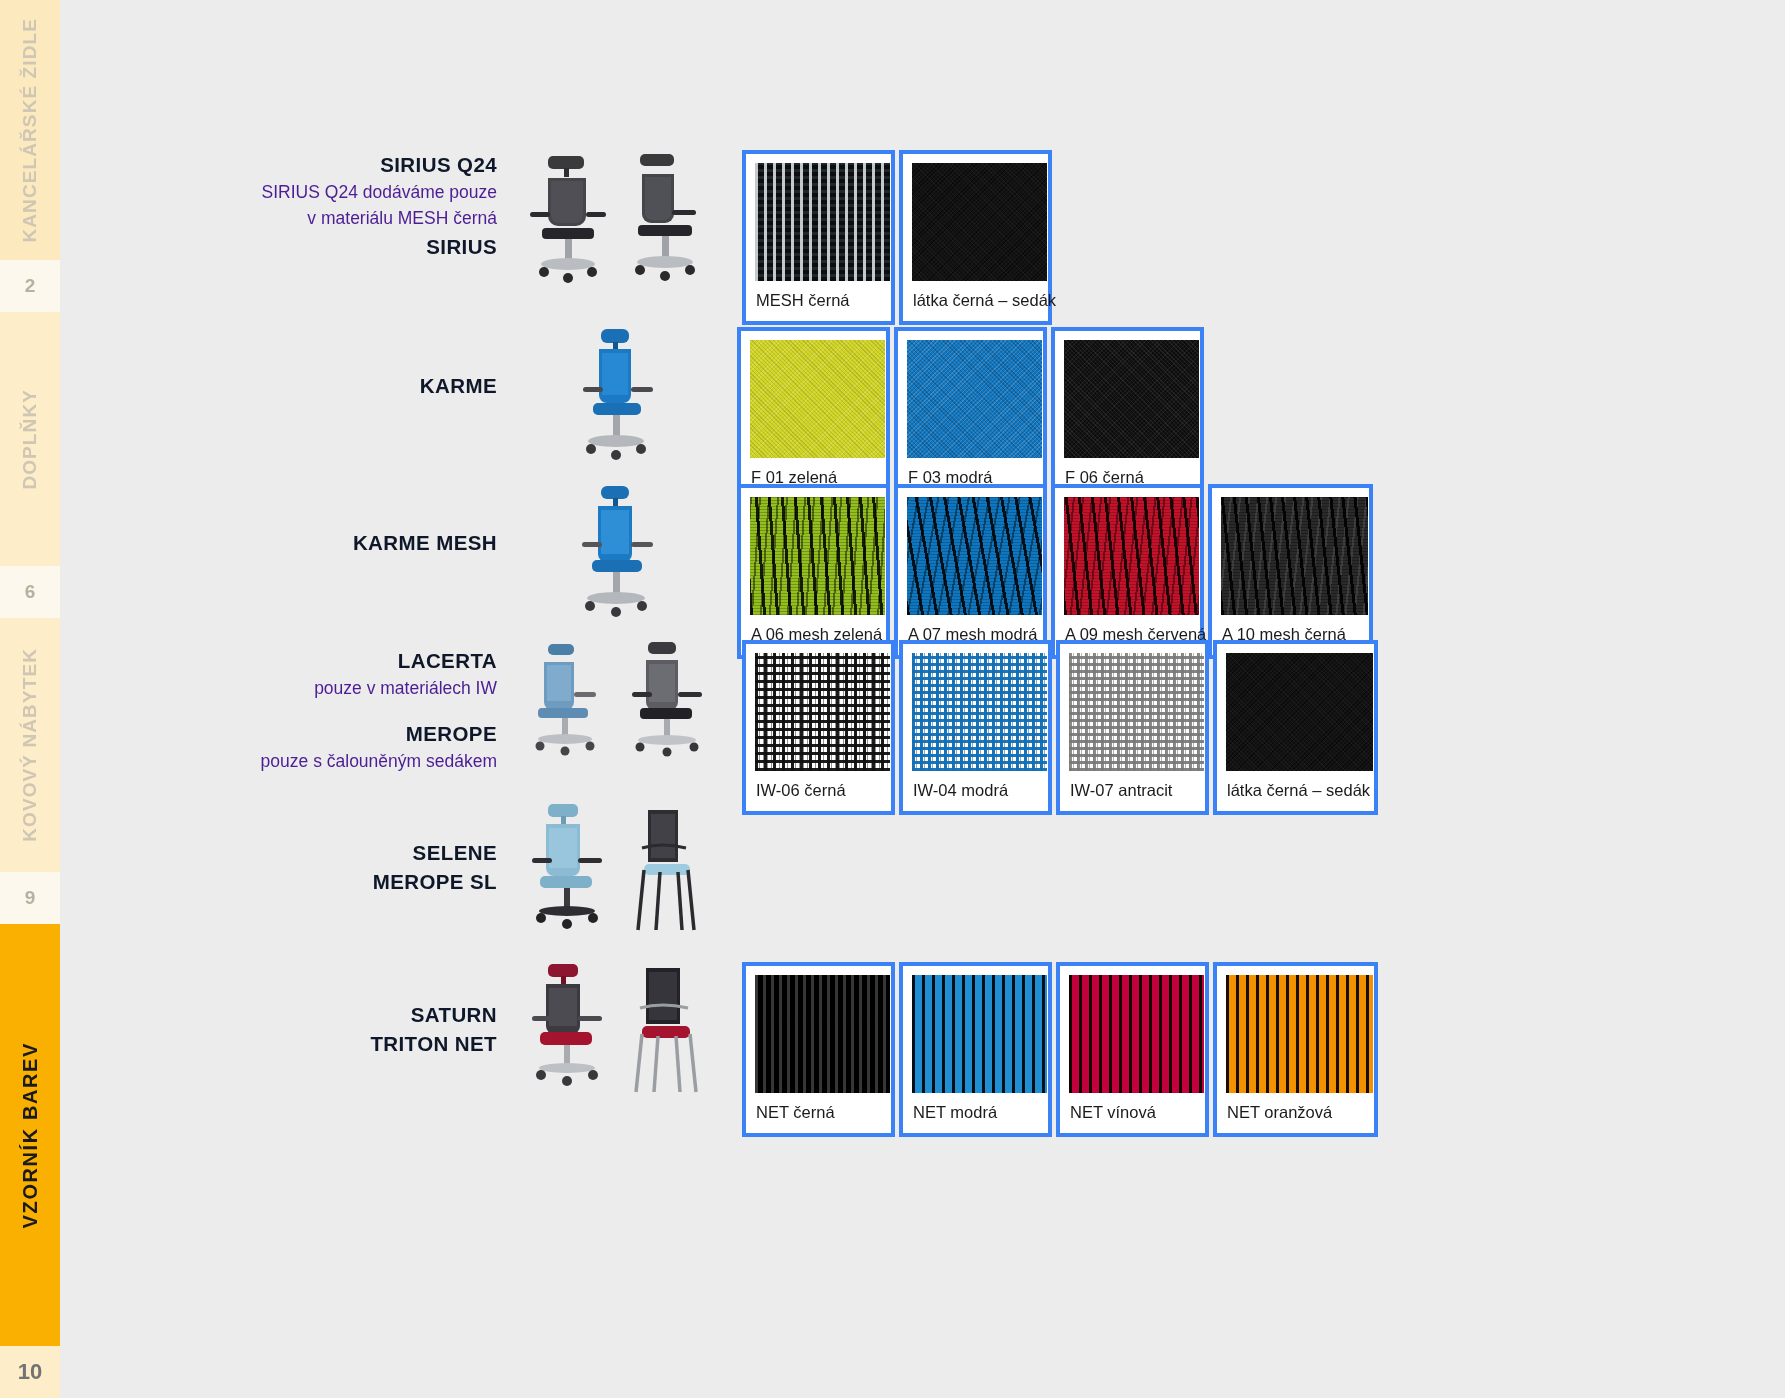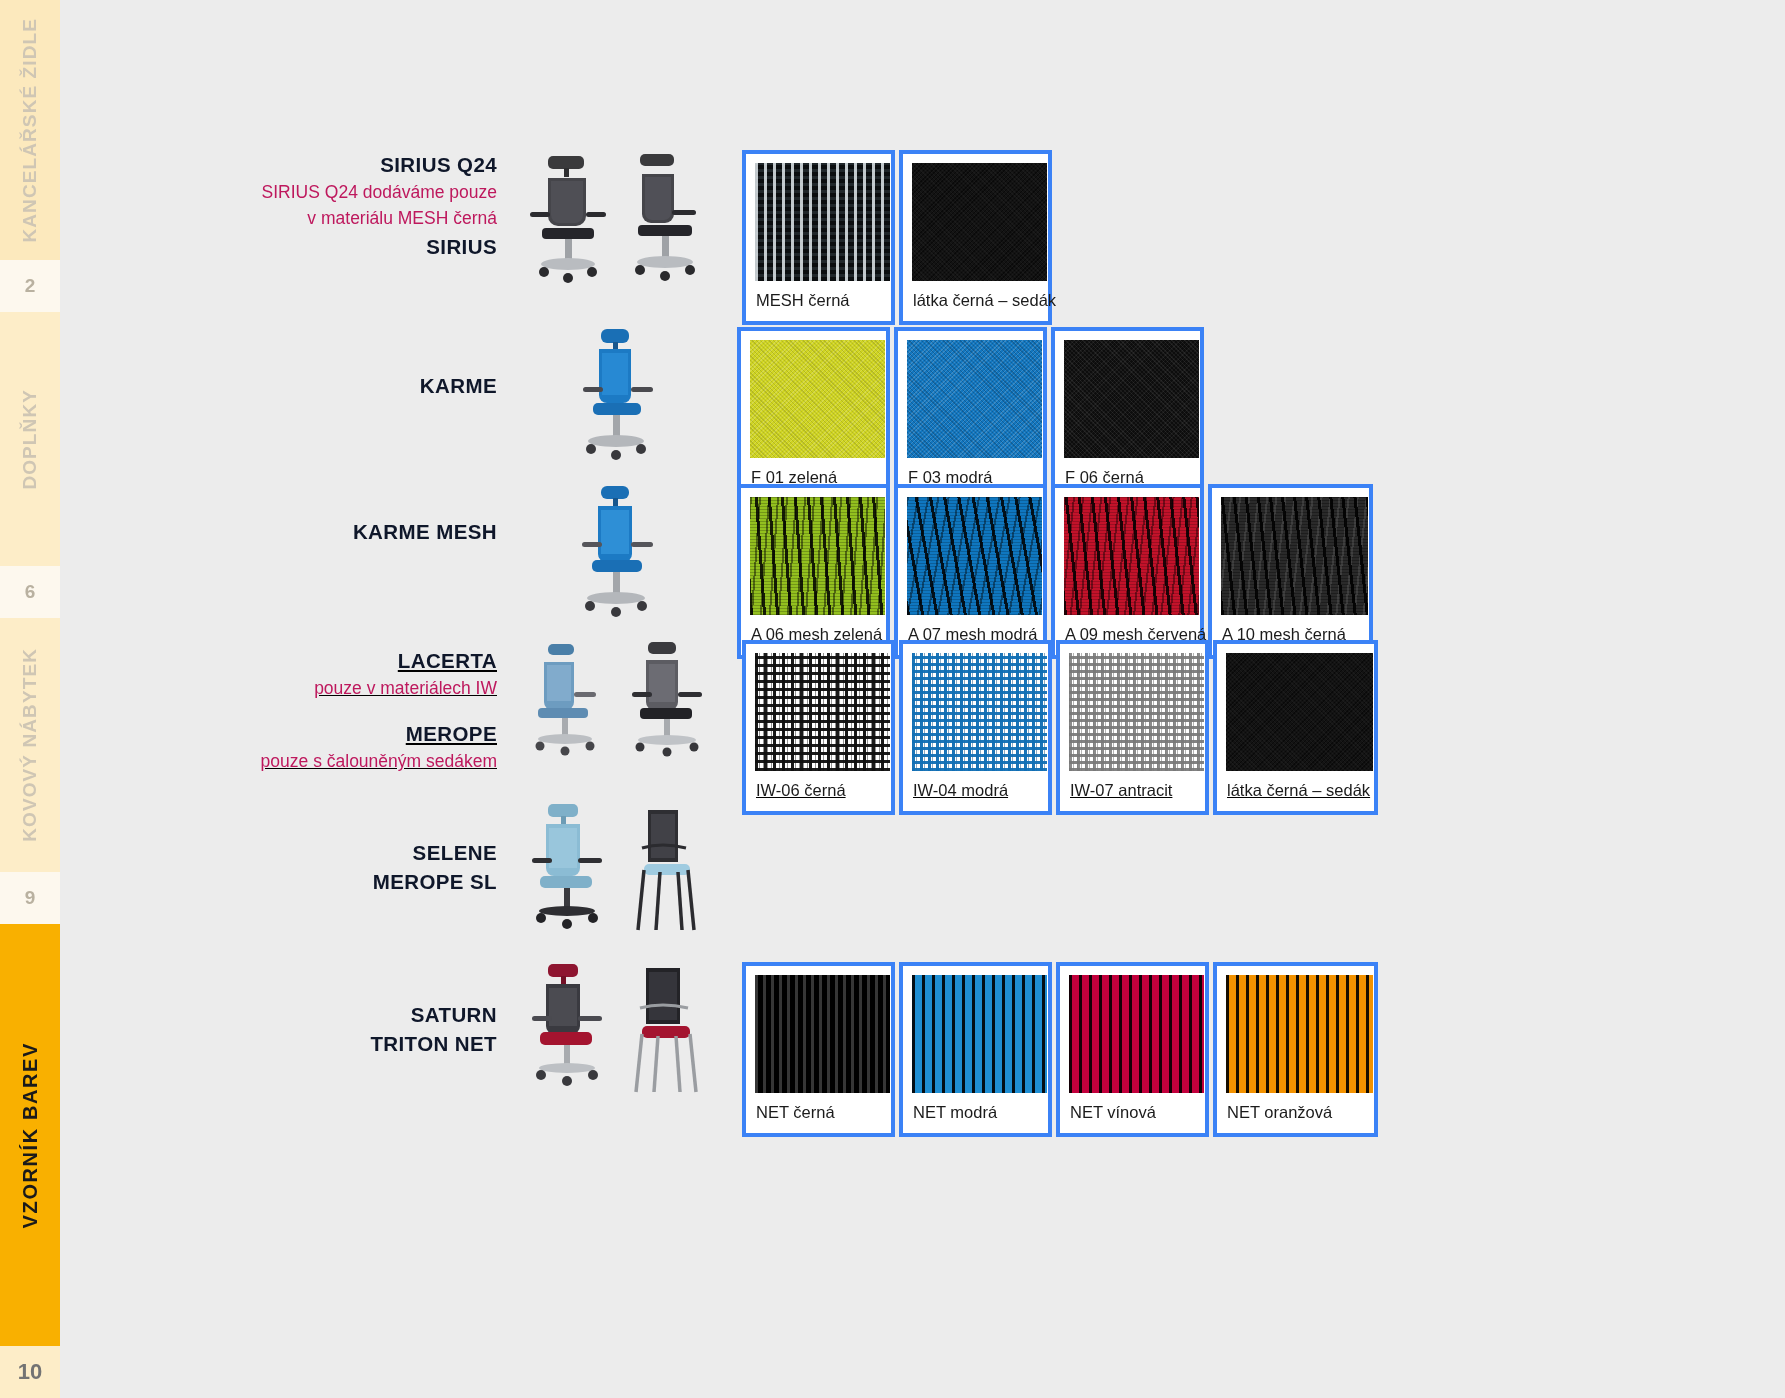--- a/index.html
+++ b/index.html
@@ -38,21 +38,21 @@
 
   
   .rows { position: absolute; left: 60px; top: 0; width: 1725px; height: 1398px; }
   .row { position: absolute; display: flex; align-items: flex-start; }
 
   .labels {
     width: 455px; text-align: right; padding-right: 18px;
     display: flex; flex-direction: column; justify-content: flex-start;
   }
   .ttl { font-size: 20.5px; font-weight: bold; color: #0f172a; letter-spacing: .4px; line-height: 1.42; }
-  .sub { font-size: 17.5px; color: #be185d; line-height: 1.5; font-weight: 400; margin-left: 32px; }
+  .sub { font-size: 17.5px; color: #4c1d95; line-height: 1.5; font-weight: 400; margin-left: 32px; }
 
   .chairs { width: 200px; display: flex; align-items: flex-end; justify-content: center; gap: 4px; }
   .chairs.two { width: 205px; }
 
   .cards { display: flex; gap: 4px; }
   .card {
     background: #ffffff; border: 4px solid #3b82f6;
     width: 153px; padding: 9px 9px 0 9px;
     display: flex; flex-direction: column;
   }
@@ -273,21 +273,21 @@
         </div>
         <div class="card">
           <span class="sw tx-f06"></span>
           <span class="cap">F 06 černá</span>
         </div>
       </div>
     </div>
 
     <div class="row" style="left:0; top:484px;">
       <div class="labels">
-        <div class="ttl" style="margin-top:33px">KARME MESH</div>
+        <div class="ttl" style="margin-top:44px">KARME MESH</div>
       </div>
       <div class="chairs">
         <svg class="chair-svg" width="100" height="150" viewBox="0 0 100 150">
           <rect x="36" y="2" width="28" height="13" rx="6" fill="#1a6fb5"></rect>
           <rect x="48" y="14" width="5" height="9" fill="#17568d"></rect>
           <path d="M33 22h34v48a8 8 0 0 1-8 8H41a8 8 0 0 1-8-8z" fill="#1c7ac4"></path>
           <path d="M36 26h28v44H36z" fill="#3ea0e6" opacity=".55"></path>
           <rect x="27" y="76" width="50" height="12" rx="5" fill="#1a6fb5"></rect>
           <rect x="66" y="58" width="22" height="5" rx="2.5" fill="#55555a"></rect>
           <rect x="17" y="58" width="20" height="5" rx="2.5" fill="#55555a"></rect>
@@ -311,21 +311,21 @@
           <span class="sw tx-a09"></span>
           <span class="cap">A 09 mesh červená</span>
         </div>
         <div class="card wide">
           <span class="sw tx-a10"></span>
           <span class="cap">A 10 mesh černá</span>
         </div>
       </div>
     </div>
 
-    <div class="row" style="left:0; top:640px;text-decoration:underline;">
+    <div class="row" style="left:0; top:640px;">
       <div class="labels">
         <div class="ttl" style="margin-top:6px">LACERTA</div>
         <div class="sub">pouze v materiálech IW</div>
         <div class="ttl" style="margin-top:18px">MEROPE</div>
         <div class="sub">pouze s čalouněným sedákem</div>
       </div>
       <div class="chairs two">
         <svg class="chair-svg" width="96" height="130" viewBox="0 0 96 130">
           <rect x="30" y="4" width="26" height="11" rx="5" fill="#4a7fa8"></rect>
           <path d="M26 22h30v40a8 8 0 0 1-8 8H34a8 8 0 0 1-8-8z" fill="#6d9cc0"></path>

